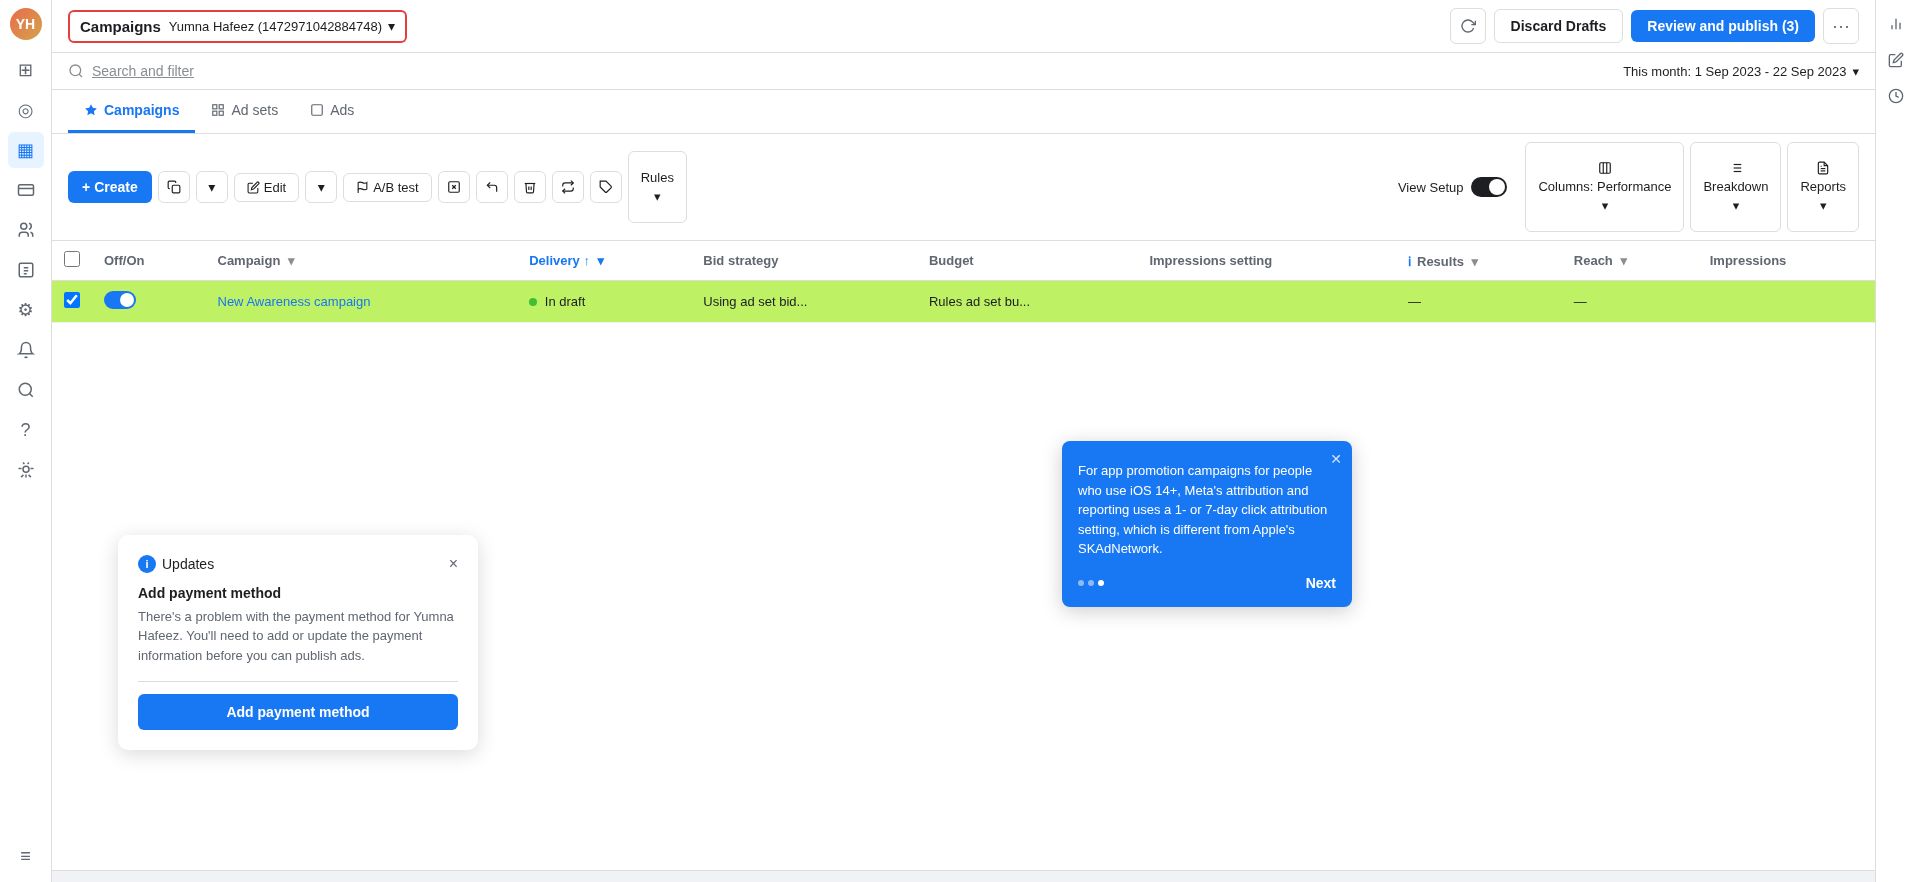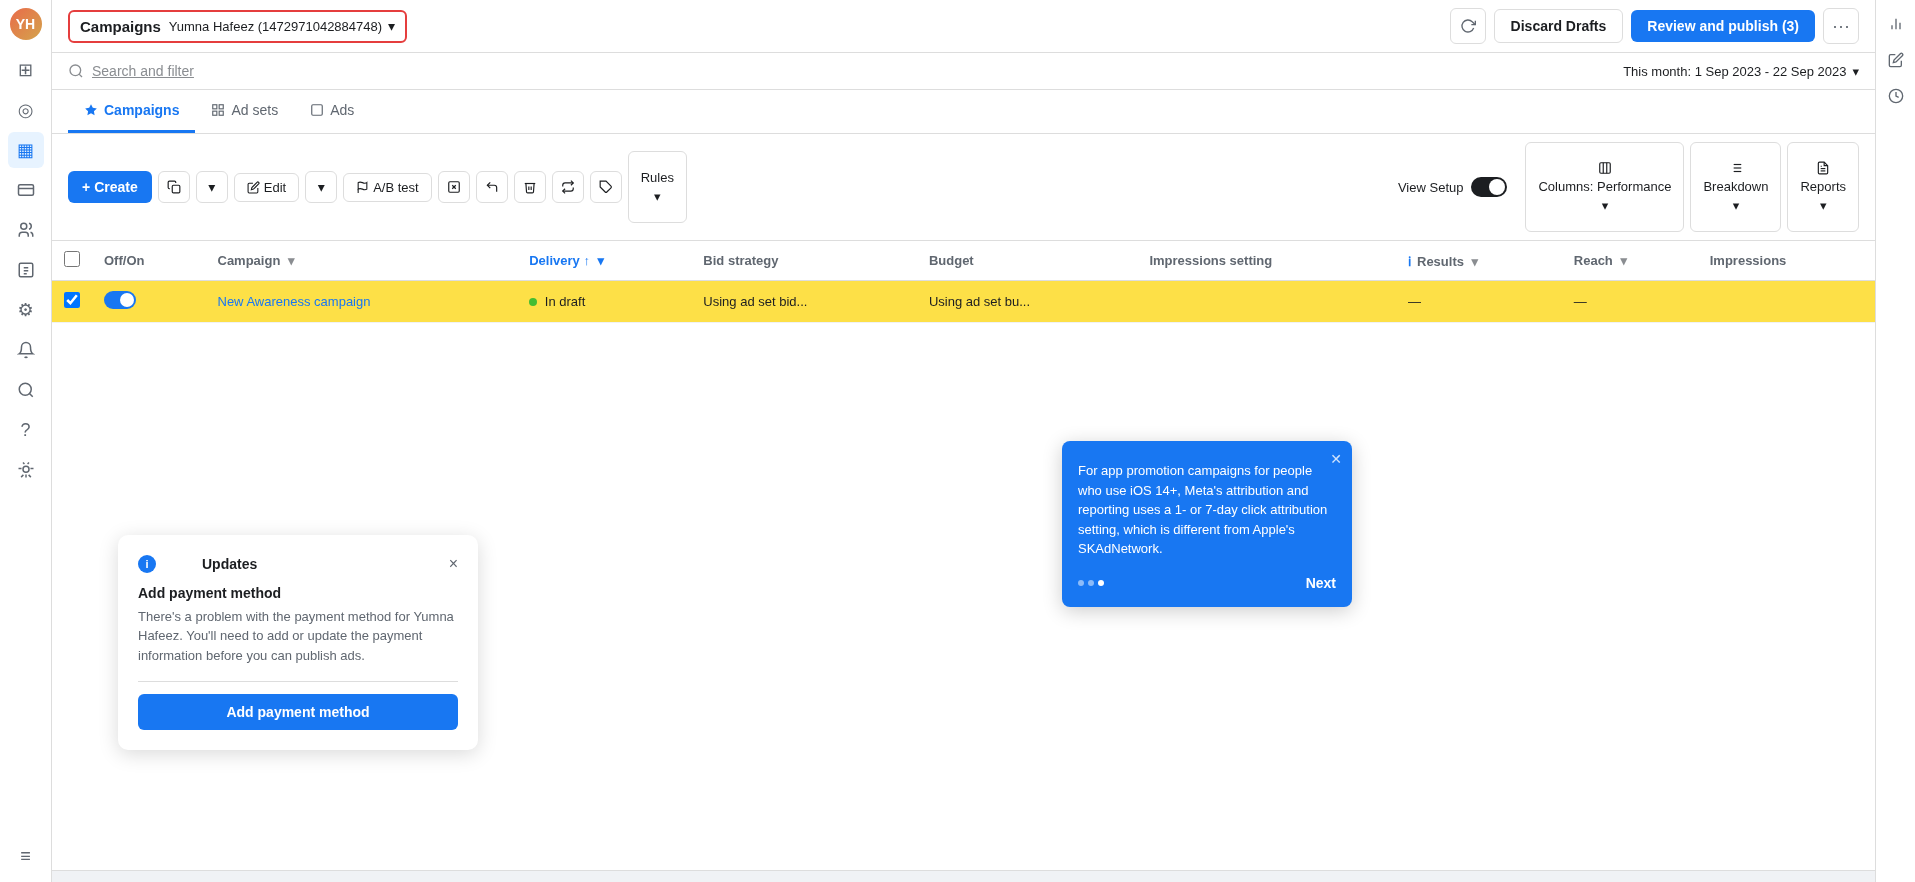--- a/index.html
+++ b/index.html
@@ -350,21 +350,21 @@
     .toggle-on::after {
       content: '';
       position: absolute;
       right: 2px;
       top: 2px;
       width: 14px;
       height: 14px;
       border-radius: 50%;
       background: #fff;
     }
-    .row-highlight { background: #fde047; border-radius: 17px; }
+    .row-highlight { background: #bef264; border-radius: 17px; }
     .results-row td { color: #606770; }
 
     
     .scroll-area {
       height: 12px;
       background: #f0f2f5;
       border-top: 1px solid #ddd;
     }
 
     
@@ -453,23 +453,22 @@
       color: #fff;
       display: flex;
       align-items: center;
       justify-content: center;
       font-size: 11px;
       font-weight: bold;
       flex-shrink: 0;
     }
     .updates-title {
       font-size: 14px;
-      font-weight: 700;
-      color: #1c1e21;
-      margin-left: 40px;
+      font-weight: 400;
+      color: #1c1e21;
     }
     .updates-close {
       background: none;
       border: none;
       font-size: 16px;
       cursor: pointer;
       color: #606770;
     }
     .updates-payment-title {
       font-size: 14px;
@@ -786,21 +785,21 @@
             <a class="campaign-link">New Awareness campaign</a>
           </td>
           <td>
             <span class="status-dot"></span>
             <span>In draft</span>
           </td>
           <td>
             <span>Using ad set bid...</span>
           </td>
           <td>
-            <span>Using ad set bu...</span>
+            <span>Rules ad set bu...</span>
           </td>
           <td></td>
           <td>
             <span>—</span>
           </td>
           <td>
             <span>—</span>
           </td>
           <td></td>
         </tr>

